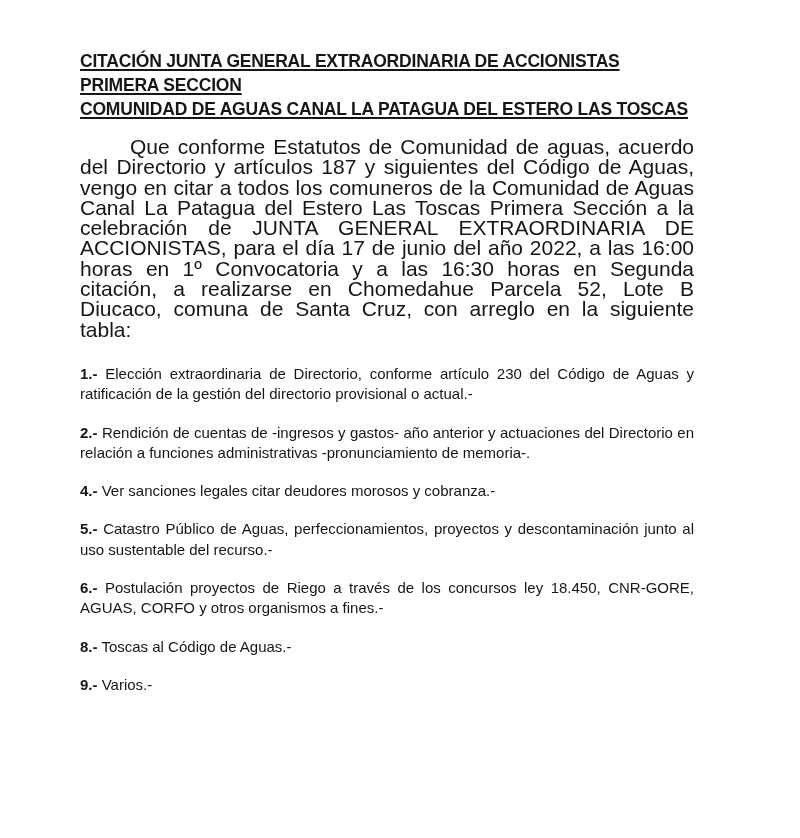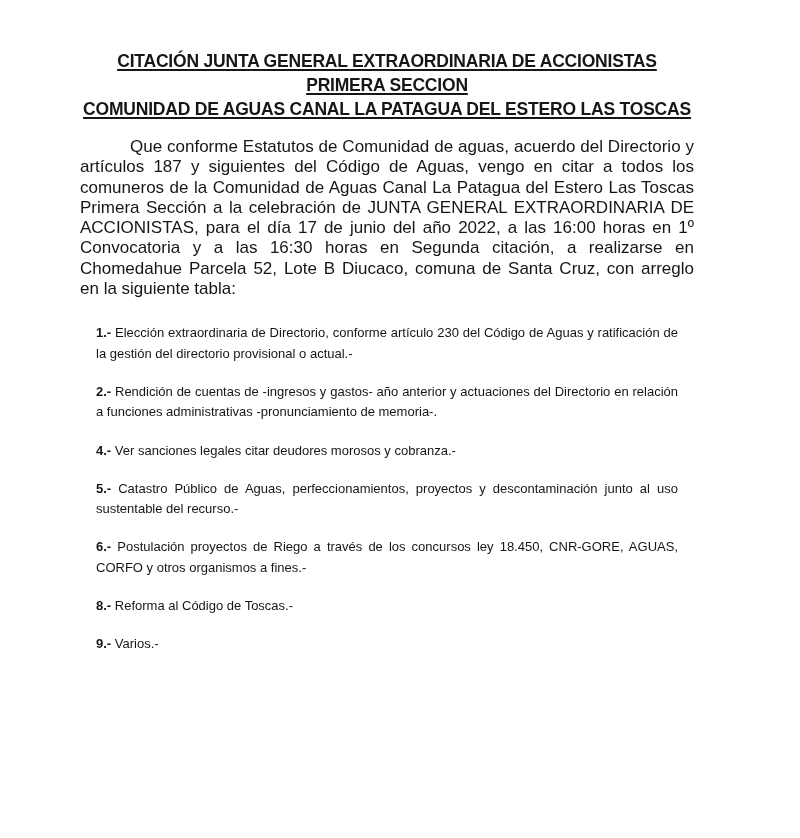--- a/index.html
+++ b/index.html
@@ -15,46 +15,46 @@
     color: #161616;
     font-family: "Liberation Sans", sans-serif;
     overflow: hidden;
   }
   .content {
     box-sizing: border-box;
     width: 800px;
     padding: 49px 106px 0 80px;
   }
   .doc-title {
-    text-align: center;
+    text-align: left;
     font-weight: 700;
     font-size: 17.5px;
     line-height: 24px;
     letter-spacing: -0.2px;
   }
   .title-line {
     display: block;
     white-space: nowrap;
     text-decoration: underline;
     text-decoration-thickness: 1.5px;
     text-underline-offset: 2px;
   }
   .intro {
     margin: 16px 0 0 0;
-    font-size: 17px;
+    font-size: 21px;
     line-height: 20.3px;
     text-align: justify;
     text-indent: 50px;
   }
   .agenda {
     margin-top: 24px;
   }
   .item {
-    margin: 16px;
-    font-size: 13px;
+    margin: 0;
+    font-size: 15px;
     line-height: 20.3px;
     text-align: justify;
   }
   .item + .item {
     margin-top: 18px;
   }
   .item .num {
     font-weight: 700;
   }
 </style>
@@ -71,18 +71,18 @@
     </div>
 
     <p class="intro">Que conforme Estatutos de Comunidad de aguas, acuerdo del Directorio y artículos 187 y siguientes del Código de Aguas, vengo en citar a todos los comuneros de la Comunidad de Aguas Canal La Patagua del Estero Las Toscas Primera Sección a la celebración de JUNTA GENERAL EXTRAORDINARIA DE ACCIONISTAS, para el día 17 de junio del año 2022, a las 16:00 horas en 1º Convocatoria y a las 16:30 horas en Segunda citación, a realizarse en Chomedahue Parcela 52, Lote B Diucaco, comuna de Santa Cruz, con arreglo en la siguiente tabla:</p>
 
     <div class="agenda">
       <p class="item"><span class="num">1.-</span> <span class="txt">Elección extraordinaria de Directorio, conforme artículo 230 del Código de Aguas y ratificación de la gestión del directorio provisional o actual.-</span></p>
       <p class="item"><span class="num">2.-</span> <span class="txt">Rendición de cuentas de -ingresos y gastos- año anterior y actuaciones del Directorio en relación a funciones administrativas -pronunciamiento de memoria-.</span></p>
       <p class="item"><span class="num">4.-</span> <span class="txt">Ver sanciones legales citar deudores morosos y cobranza.-</span></p>
       <p class="item"><span class="num">5.-</span> <span class="txt">Catastro Público de Aguas, perfeccionamientos, proyectos y descontaminación junto al uso sustentable del recurso.-</span></p>
       <p class="item"><span class="num">6.-</span> <span class="txt">Postulación proyectos de Riego a través de los concursos ley 18.450, CNR-GORE, AGUAS, CORFO y otros organismos a fines.-</span></p>
-      <p class="item"><span class="num">8.-</span> <span class="txt">Reforma al Código de Toscas.-</span></p>
+      <p class="item"><span class="num">8.-</span> <span class="txt">Toscas al Código de Aguas.-</span></p>
       <p class="item"><span class="num">9.-</span> <span class="txt">Varios.-</span></p>
     </div>
 
   </div>
 </div>
 
 </body></html>

